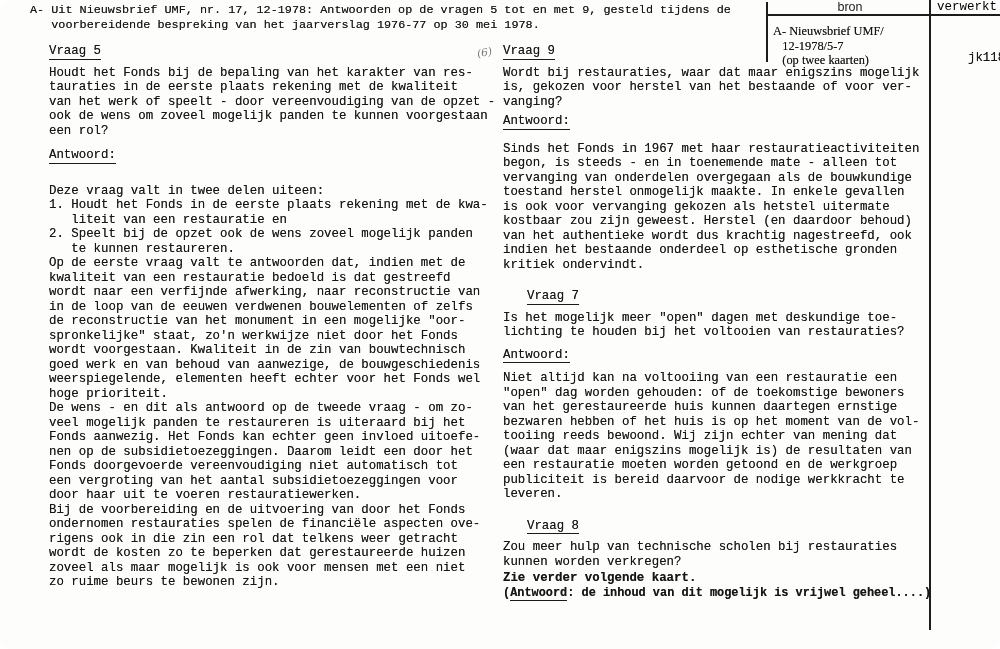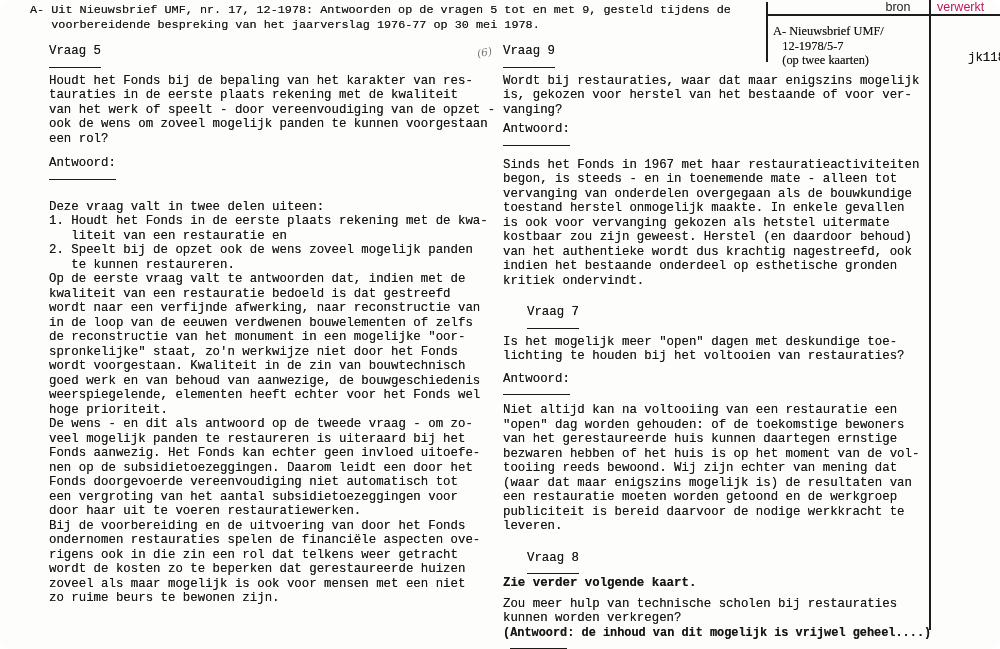--- a/index.html
+++ b/index.html
@@ -34,42 +34,42 @@
   .vline-short { left: 766px; top: 2px; height: 60px; }
   .vline-long  { left: 929px; top: 0px; height: 630px; }
   .hline {
     position: absolute; left: 766px; top: 14px;
     width: 234px; height: 2px; background: #1c1c1c;
   }
   .stamp-bron-label {
     position: absolute; left: 766px; top: 0px; width: 168px;
     text-align: center;
     font-family: "Liberation Sans", sans-serif;
-    font-size: 12.5px; color: #222; padding-left: 48px;
+    font-size: 12.5px; color: #222;
   }
   .stamp-verwerkt-label {
     position: absolute; left: 937px; top: 0px;
-    font-family: Liberation Sans, sans-serif;
-    font-size: 12.5px; color: #be185d;
+    font-family: Liberation Mono, monospace;
+    font-size: 12.5px; color: #000000;
   }
   .stamp-source {
     position: absolute; left: 773px; top: 24px;
     white-space: pre-wrap;
     font-family: Liberation Serif, serif;
   }
   .stamp-processed { position: absolute; left: 968px; top: 51px; text-align: right; }
   
   .col { position: absolute; top: 44px; }
   .col-left  { left: 49px;  width: 455px; }
   .col-right { left: 503px; width: 430px; }
   .heading { position: relative; }
   .underlined {
     display: inline-block;
     border-bottom: 1.6px solid #1a1a1a;
-    padding-bottom: 8px;
+    padding-bottom: 0px;
   }
   .mt6  { margin-top: 6px; }
   .mt10 { margin-top: 10px; }
   .mt4  { margin-top: 20px; }
   .mt5  { margin-top: 5px; }
   .mt12 { margin-top: 12px; }
   .mt17 { margin-top: 17px; margin-left: 24px; }
   .mt8  { margin-top: 8px; }
   .mt2  { margin-top: 2px; }
   .mt0  { margin-top: 0px; }
@@ -180,19 +180,19 @@
 bezwaren hebben of het huis is op het moment van de vol-
 tooiing reeds bewoond. Wij zijn echter van mening dat
 (waar dat maar enigszins mogelijk is) de resultaten van
 een restauratie moeten worden getoond en de werkgroep
 publiciteit is bereid daarvoor de nodige werkkracht te
 leveren.</div>
 
     <div class="heading mt17">
       <span class="underlined">Vraag 8</span>
     </div>
-    <div class="para mt2 heavy">Zie verder volgende kaart.</div>
     <div class="para mt6">Zou meer hulp van technische scholen bij restauraties
 kunnen worden verkregen?</div>
+    <div class="para mt2 heavy">Zie verder volgende kaart.</div>
     <div class="para mt0 heavy tight"><span>(</span><span class="underlined">Antwoord</span><span>: de inhoud van dit mogelijk is vrijwel geheel....)</span></div>
   </div>
 
 </div>
 
 </body></html>

